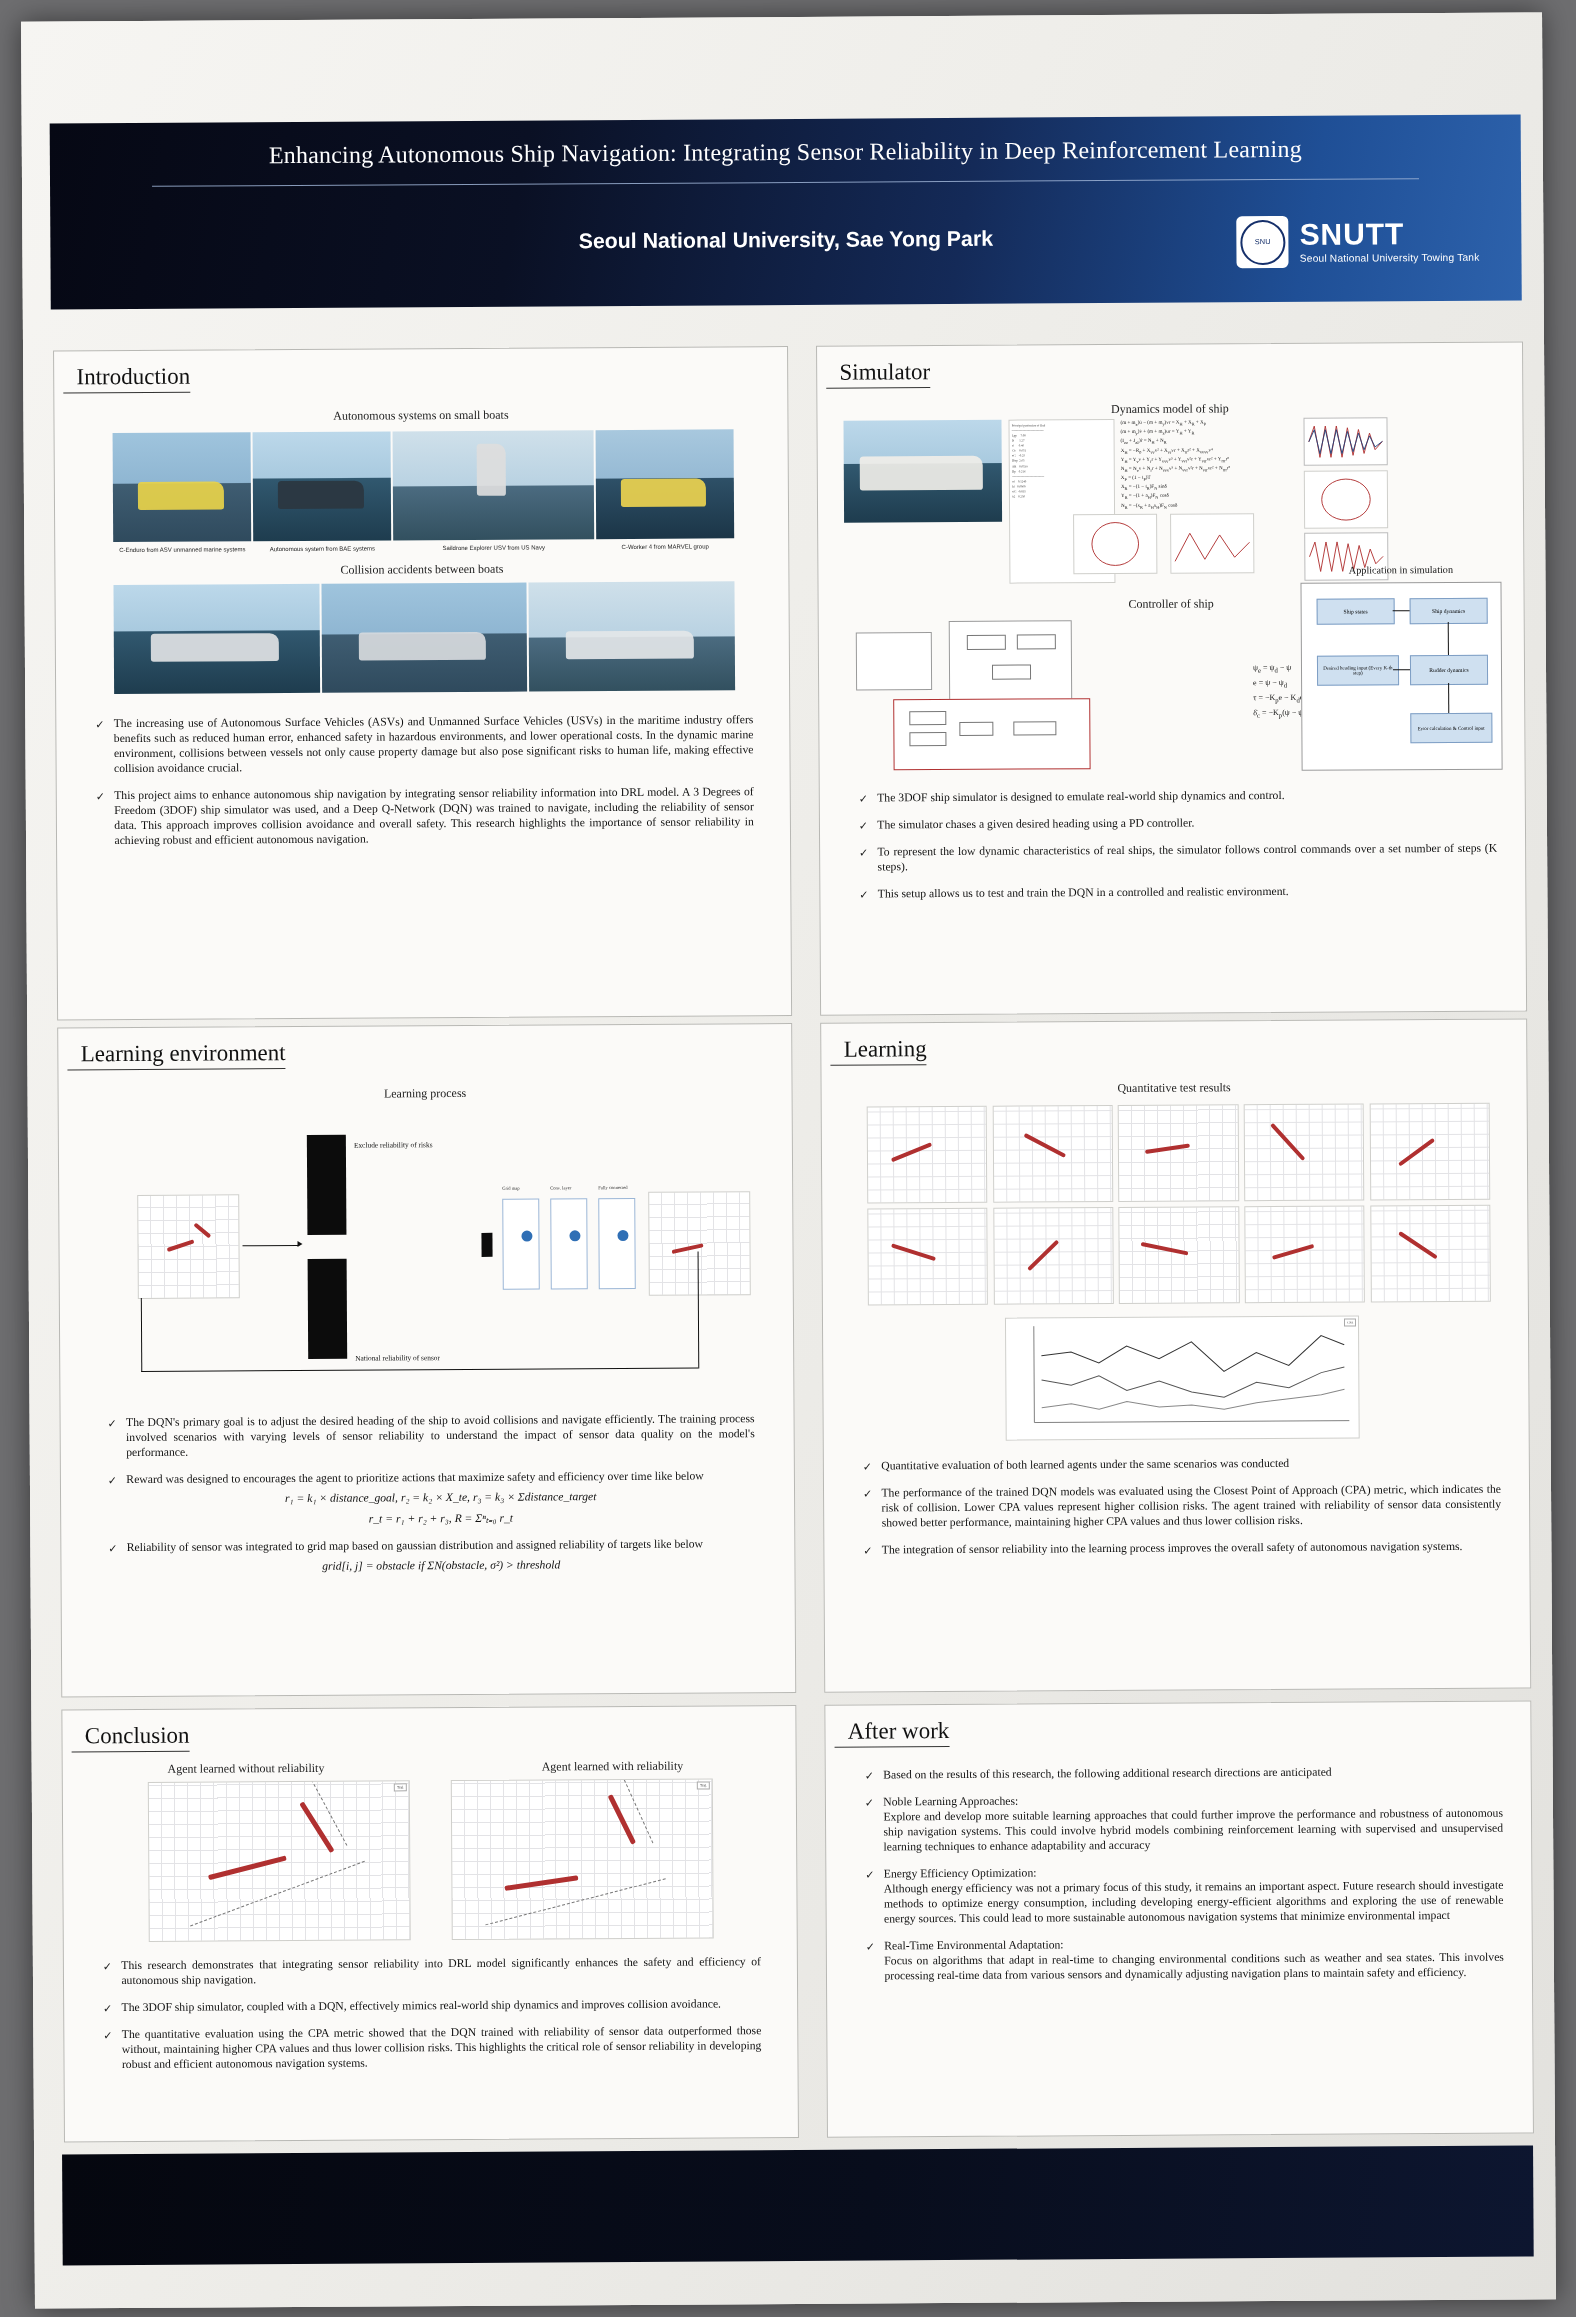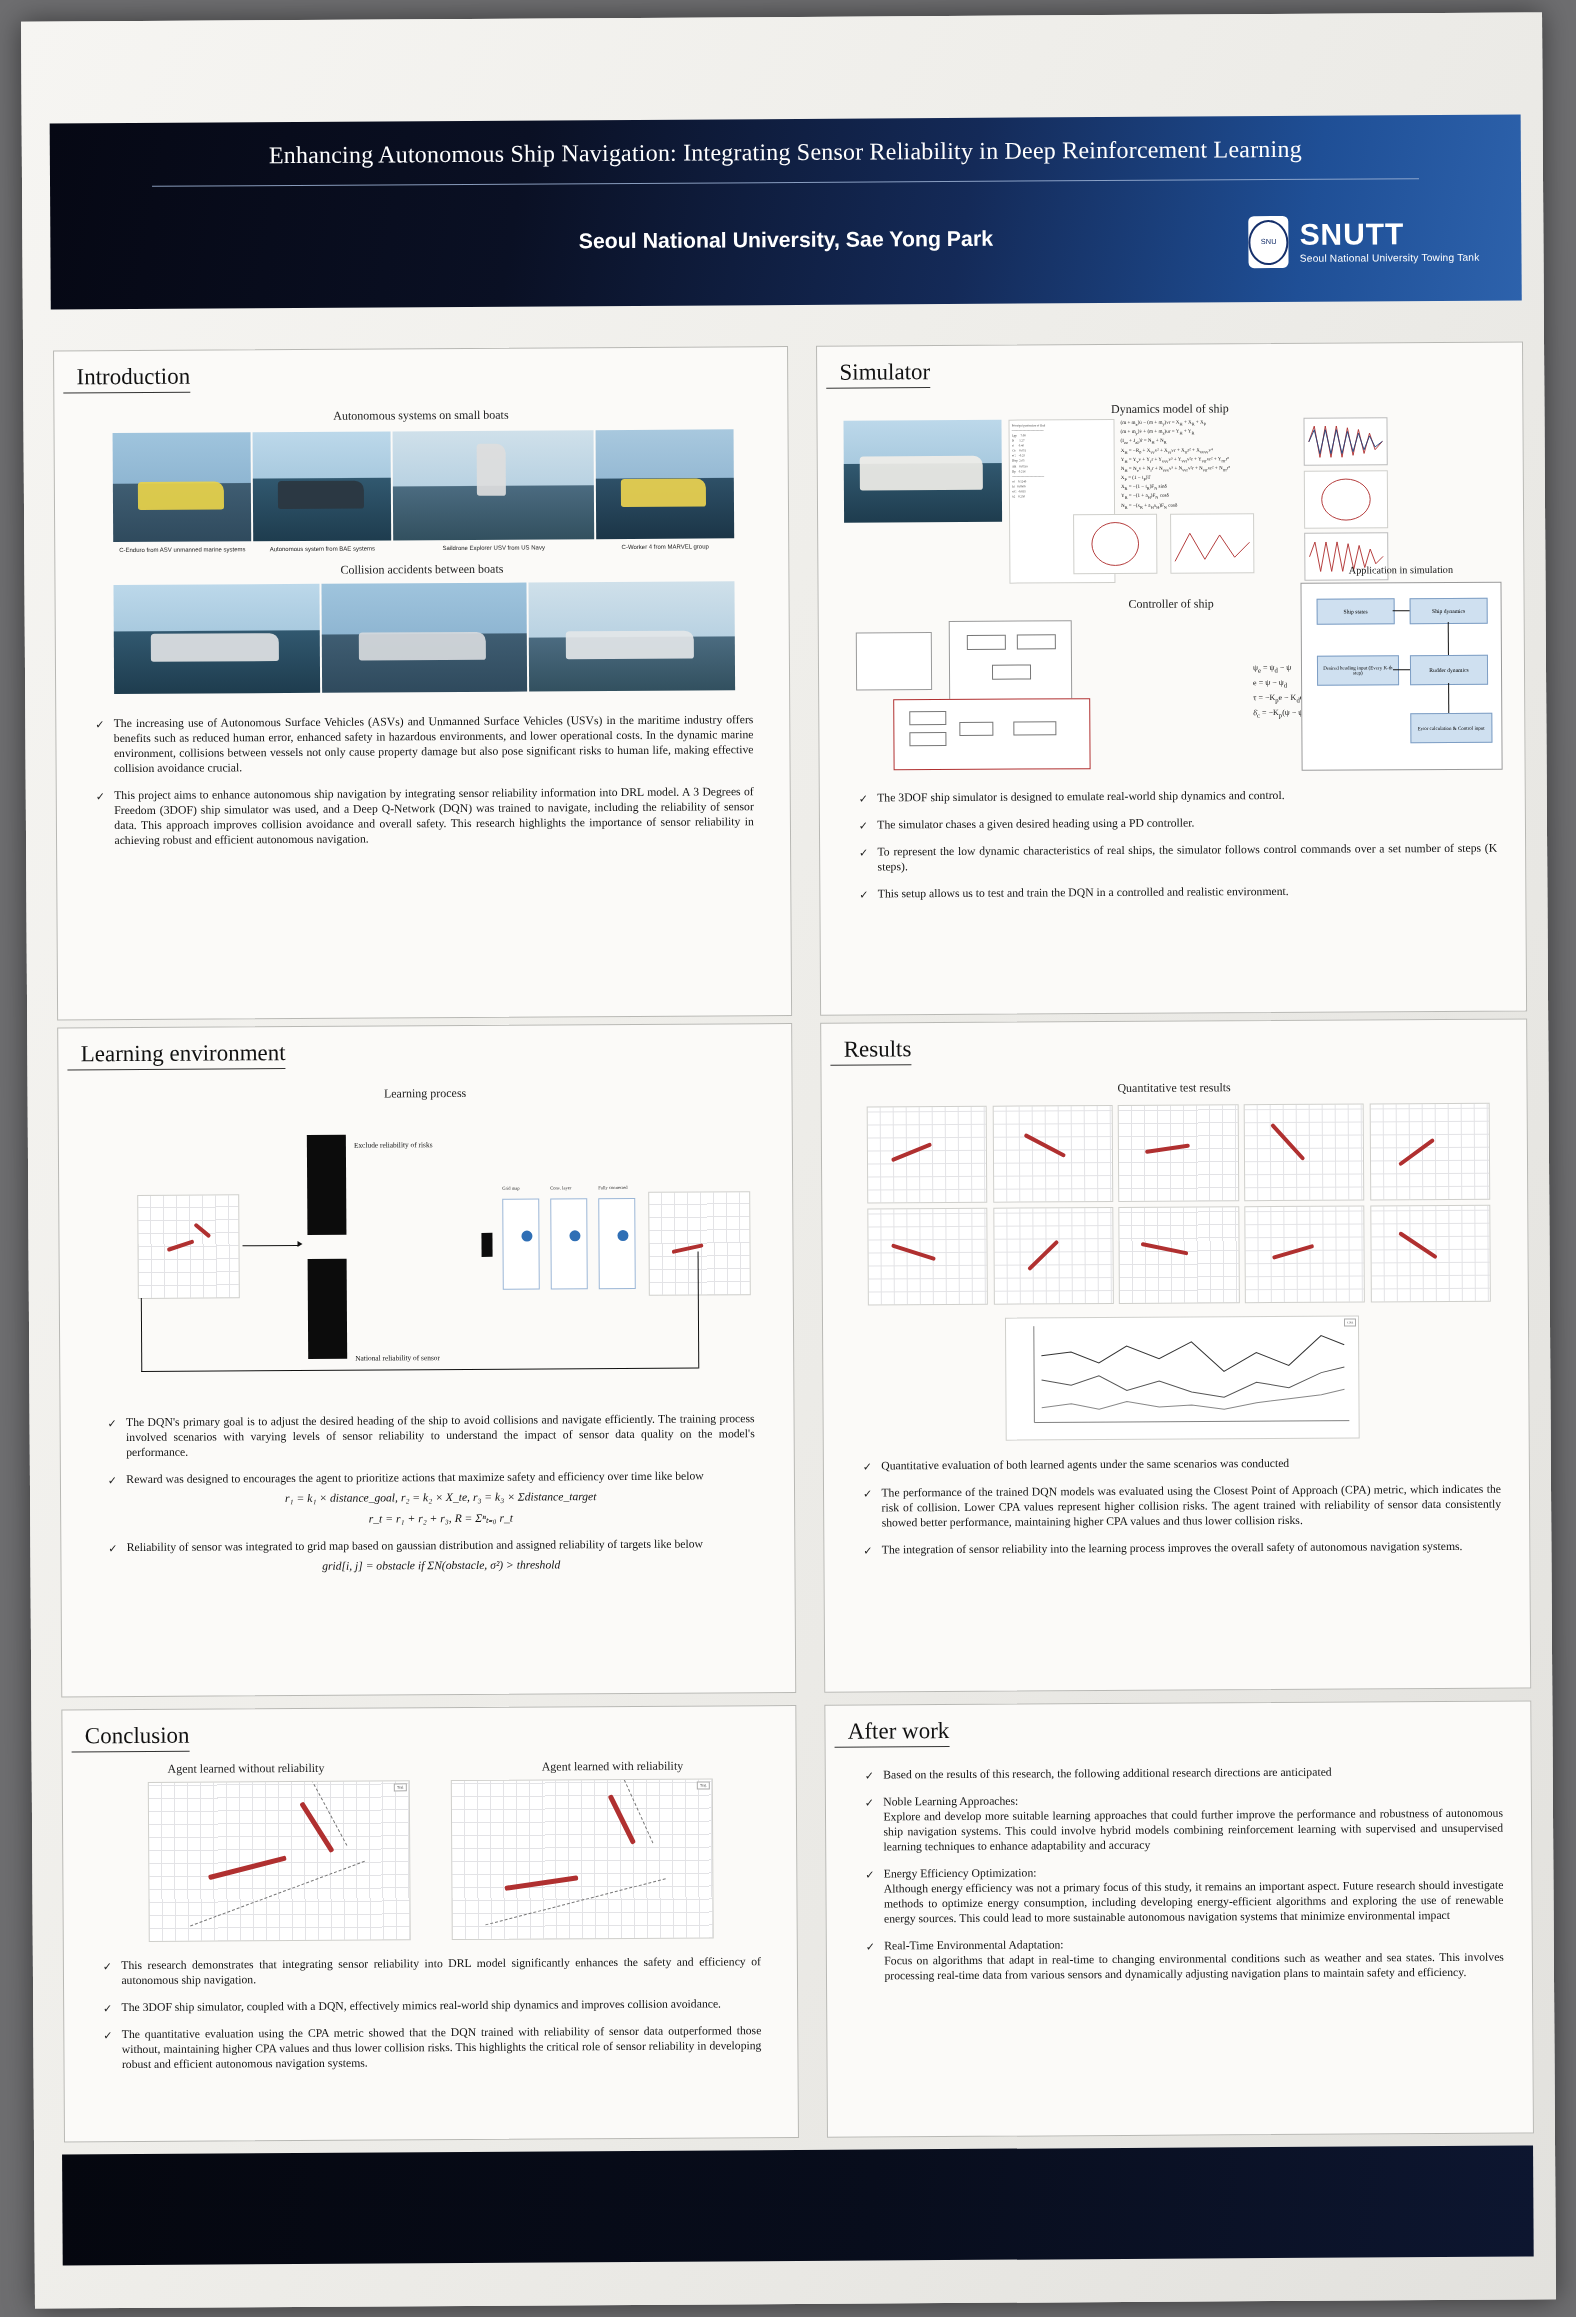--- a/index.html
+++ b/index.html
@@ -16,21 +16,21 @@
 
   
   .banner{position:absolute;left:28px;top:102px;width:1471px;height:186px;
     background:linear-gradient(100deg,#060814 0%,#0a1024 32%,#142a58 62%,#1f4f96 85%,#2d62ac 100%);}
   .banner-title{position:absolute;left:0;top:20.4px;width:100%;text-align:center;color:#fff;
     font-size:24px;letter-spacing:0.2px;font-family:"Liberation Serif",serif;}
   .banner-rule{position:absolute;left:102px;top:63px;width:1267px;height:0.9px;background:#9fb4d6;opacity:.85;}
   .banner-sub{position:absolute;left:0;top:109px;width:100%;text-align:center;color:#fff;
     font-size:21.3px;font-family:"Liberation Sans",sans-serif;font-weight:bold;}
   .logo-wrap{position:absolute;right:42px;top:100px;display:flex;align-items:center;gap:11px;}
-  .logo-crest{width:40px;height:52px;border-radius:5.6px;background:#fff;display:flex;align-items:center;}
+  .logo-crest{width:52px;height:52px;border-radius:5.6px;background:#fff;display:flex;align-items:center;justify-content:center;}
   .crest-inner{width:41px;height:41px;border-radius:50%;border:2.8px solid #16306b;display:flex;align-items:center;justify-content:center;
     font-size:7.4px;color:#16306b;font-family:"Liberation Sans",sans-serif;line-height:1;text-align:center;}
   .logo-text{color:#fff;font-family:"Liberation Sans",sans-serif;}
   .logo-main{font-size:30px;font-weight:bold;letter-spacing:0.9px;line-height:1;}
   .logo-sub{font-size:10.2px;letter-spacing:0.2px;margin-top:2.8px;}
 
   
   .footer-bar{position:absolute;left:28px;top:2133px;width:1471px;height:111px;
     background:linear-gradient(95deg,#05070f 0%,#080d1c 55%,#0d1630 100%);}
 
@@ -294,21 +294,21 @@
         <div class="eq">r_t = r₁ + r₂ + r₃, R = Σⁿₜ₌₀ r_t</div>
       </li>
       <li>
         <span>Reliability of sensor was integrated to grid map based on gaussian distribution and assigned reliability of targets like below</span>
         <div class="eq">grid[i, j] = obstacle if ΣN(obstacle, σ²) &gt; threshold</div>
       </li>
     </ul>
   </div>
 
   <div class="panel" style="left:793px;top:1006px;width:705px;height:668px;">
-    <div class="panel-title">Results</div>
+    <div class="panel-title">Learning</div>
 
     <div class="caption" style="margin-top:16.7px;">Quantitative test results</div>
 
     <div style="position:absolute;left:45px;top:83px;width:623px;height:199px;display:grid;grid-template-columns:repeat(5,1fr);grid-template-rows:repeat(2,1fr);gap:5.6px;">
       <div class="figbox grid-plot">
           <div class="traj" style="left:22px;top:43px;width:43px;height:3.7px;transform:rotate(-22deg);"></div>
         </div>
       <div class="figbox grid-plot">
           <div class="traj" style="left:28px;top:37px;width:46px;height:3.7px;transform:rotate(28deg);"></div>
         </div>

